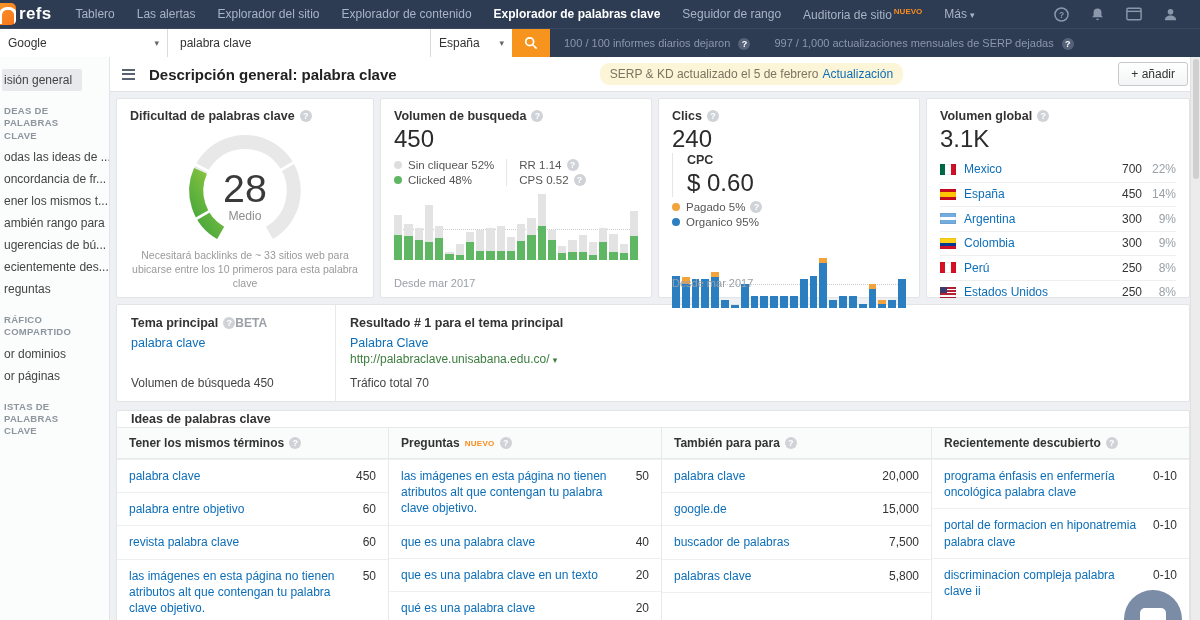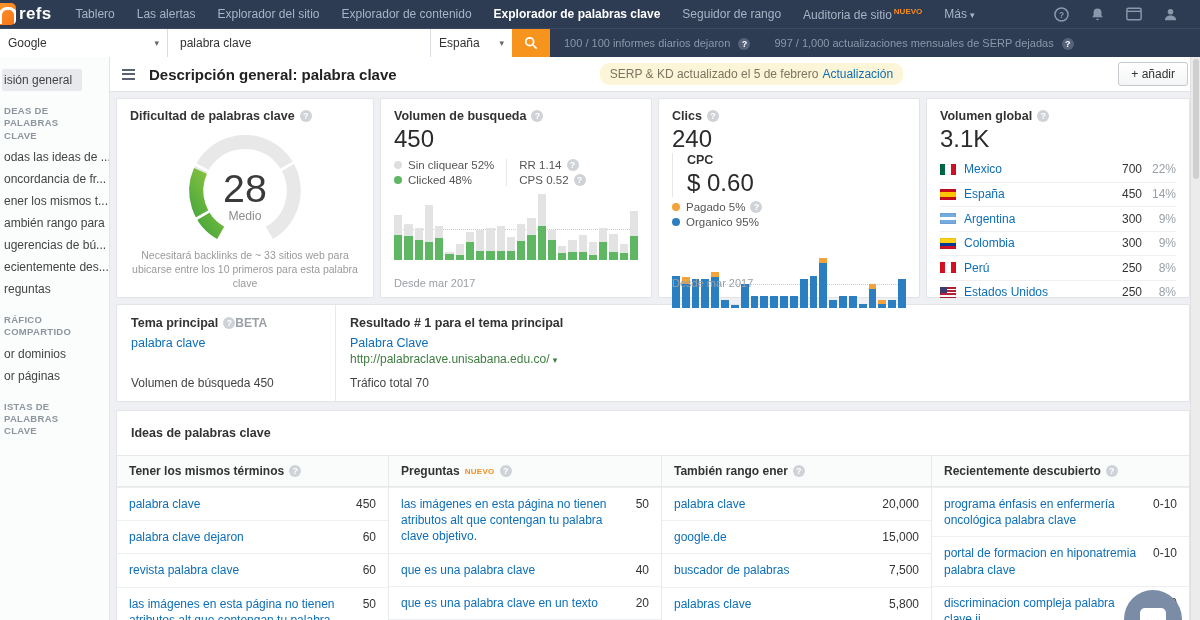--- a/index.html
+++ b/index.html
@@ -105,21 +105,21 @@
   .parent-col .bold { font-weight:bold; font-size:12.5px; display:flex; align-items:center; }
   .beta { font-size:12px; color:#9aa0a6; font-weight:bold; vertical-align:super; margin-left:0; }
   a.blue { color:#0d6eb8; text-decoration:none; cursor:pointer; }
   .parent-link { margin-top:6px; font-size:12.5px; }
   .green-url { color:#3d7d3f; font-size:12px; margin-top:2px; cursor:pointer; }
   .green-url .sel-caret { color:#3d7d3f; }
   .parent-bottom { margin-top:auto; color:#444; font-size:12px; padding-top:10px; }
 
   
   .ideas-card { margin:8px 10px 0 6px; background:#fff; border:1px solid #e3e4e6; border-radius:2px; }
-  .ideas-title { font-weight:bold; font-size:12.5px; padding:15px 14px; }
+  .ideas-title { font-weight:bold; font-size:12.5px; padding:1px 14px; }
   .ideas-grid { display:grid; grid-template-columns:272px 273px 270px 1fr; }
   .ideas-col { border-right:1px solid #e8e9eb; }
   .ideas-col:last-child { border-right:none; }
   .col-head { background:#fafbfb; border-top:1px solid #e8e9eb; border-bottom:1px solid #e8e9eb; padding:8px 12px; font-weight:bold; font-size:12px; display:flex; align-items:center; }
   .nuevo { color:#f78d1e; font-size:8px; font-weight:bold; margin-left:5px; letter-spacing:.3px; }
   .idea-row { display:flex; padding:8px 12px; border-top:1px solid #eeeff0; font-size:12px; line-height:1.35; }
   .idea-row:first-of-type { border-top:none; }
   .idea-text { flex:1; color:#0d6eb8; cursor:pointer; padding-right:8px; }
   .idea-val { color:#333; white-space:nowrap; }
 
@@ -574,21 +574,21 @@
           <div class="ideas-col">
             <div class="col-head">
               <span>Tener los mismos términos</span>
               <span class="info">?</span>
             </div>
             <div class="idea-row">
               <span class="idea-text">palabra clave</span>
               <span class="idea-val">450</span>
             </div>
             <div class="idea-row">
-              <span class="idea-text">palabra clave dejaron</span>
+              <span class="idea-text">palabra entre objetivo</span>
               <span class="idea-val">60</span>
             </div>
             <div class="idea-row">
               <span class="idea-text">revista palabra clave</span>
               <span class="idea-val">60</span>
             </div>
             <div class="idea-row">
               <span class="idea-text">las imágenes en esta página no tienen atributos alt que contengan tu palabra clave objetivo.</span>
               <span class="idea-val">50</span>
             </div>
@@ -611,21 +611,21 @@
               <span class="idea-text">que es una palabra clave en un texto</span>
               <span class="idea-val">20</span>
             </div>
             <div class="idea-row">
               <span class="idea-text">qué es una palabra clave</span>
               <span class="idea-val">20</span>
             </div>
           </div>
           <div class="ideas-col">
             <div class="col-head">
-              <span>También rango ener</span>
+              <span>También para para</span>
               <span class="info">?</span>
             </div>
             <div class="idea-row">
               <span class="idea-text">palabra clave</span>
               <span class="idea-val">20,000</span>
             </div>
             <div class="idea-row">
               <span class="idea-text">google.de</span>
               <span class="idea-val">15,000</span>
             </div>

